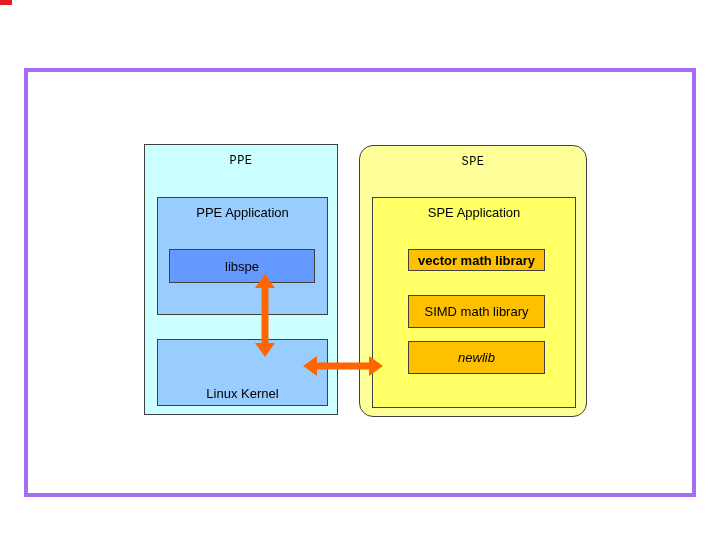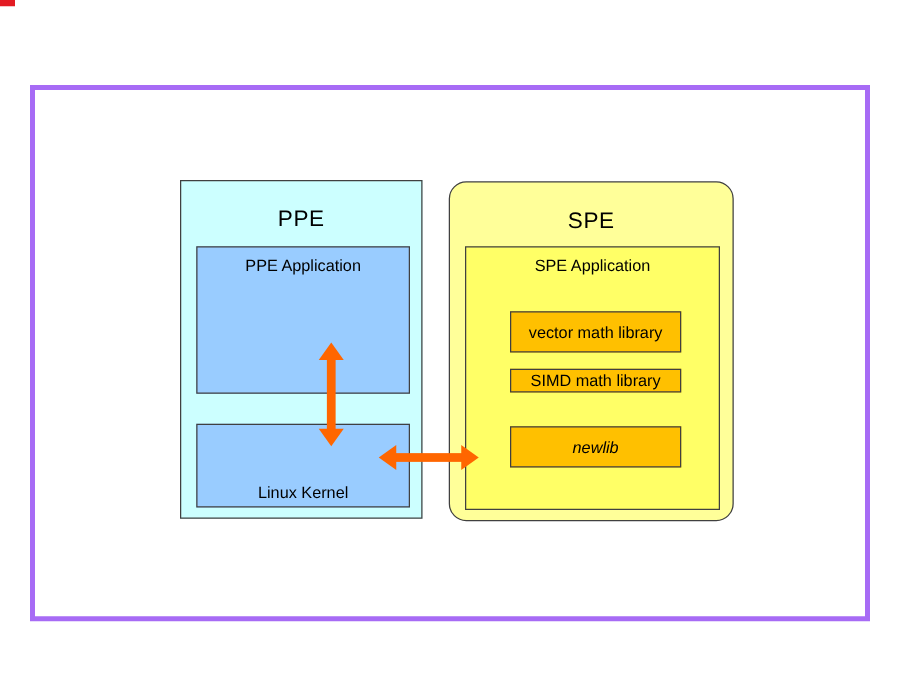--- a/index.html
+++ b/index.html
@@ -35,24 +35,25 @@
     left: 144px; top: 144px; width: 194px; height: 271px;
     background: var(--ppe-fill, #CCFFFF);
   }
   .spe-box {
     left: 359px; top: 145px; width: 228px; height: 272px;
     background: var(--spe-fill, #FFFF99);
     border-radius: 14px;
   }
   .box-title {
     left: 0; top: 0; width: 100%;
-    padding-top: 20px;
-    font-size: 18px; line-height: 20px;
+    padding-top: 6px;
+    font-size: 12px; line-height: 20px;
     text-align: center;
     letter-spacing: 0.5px;
+    font-family: Liberation Mono, monospace;
   }
 
   .ppe-app-box {
     left: 12px; top: 52px; width: 171px; height: 118px;
     background: var(--ppe-inner-fill, #99CCFF);
     border: 1px solid var(--box-border, #404040);
   }
   .linux-kernel-box {
     left: 12px; top: 194px; width: 171px; height: 67px;
     background: var(--ppe-inner-fill, #99CCFF);
@@ -81,42 +82,45 @@
     display: flex; align-items: center; justify-content: center;
     font-size: 13px;
     text-align: center;
   }
   .blue-item { background: var(--blue-item-fill, #6699FF); }
   .gold-item { background: var(--gold-item-fill, #FFC000); }
 
   .libspe-box { left: 11px; top: 51px; width: 146px; height: 34px; }
   .spufs-box  { left: 17px; top: 11px; width: 141px; height: 33px; }
 
-  .vector-box { left: 35px; top: 51px;  width: 137px; height: 33px; }
-  .simd-box   { left: 35px; top: 97px;  width: 137px; height: 19px; }
+  .vector-box { left: 35px; top: 51px;  width: 137px; height: 22px; font-weight: bold; }
+  .simd-box   { left: 35px; top: 97px;  width: 137px; height: 33px; }
   .newlib-box { left: 35px; top: 143px; width: 137px; height: 33px; font-style: italic; }
 
   .arrow-layer {
     left: 0; top: 0; width: 720px; height: 540px;
     pointer-events: none;
   }
   .arrow-shape { fill: var(--arrow, #FF6600); }
 </style>
 </head>
 <body>
 
 <div class="abs artifact"></div>
 
 <div class="abs slide-frame"></div>
 
 <section class="abs box ppe-box">
   <div class="abs box-title">PPE</div>
 
   <div class="abs ppe-app-box">
     <div class="abs inner-title">PPE Application</div>
+    <div class="abs item blue-item libspe-box">
+      <span>libspe</span>
+    </div>
   </div>
 
   <div class="abs linux-kernel-box">
     <div class="abs kernel-title">Linux Kernel</div>
   </div>
 </section>
 
 <section class="abs box spe-box">
   <div class="abs box-title">SPE</div>
 

